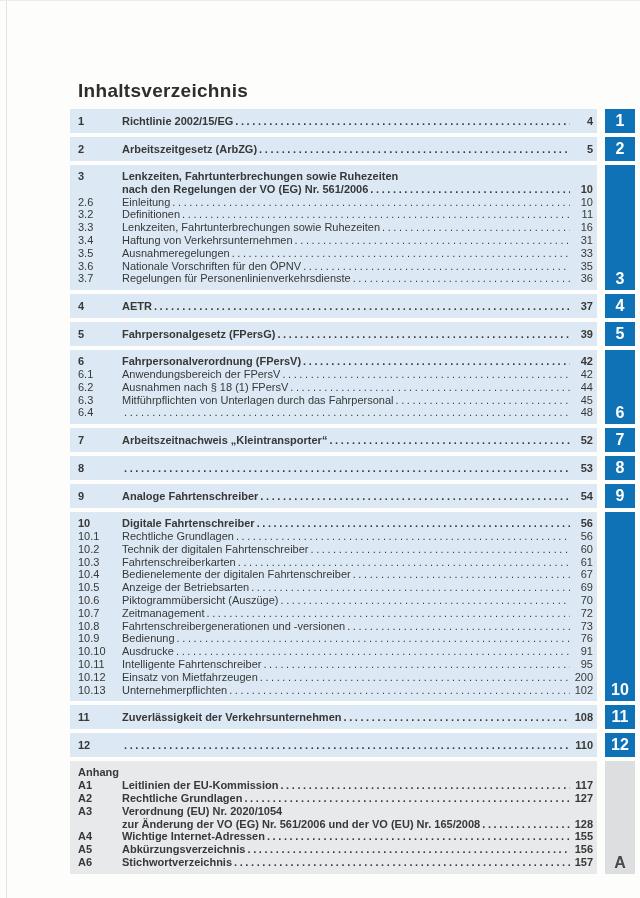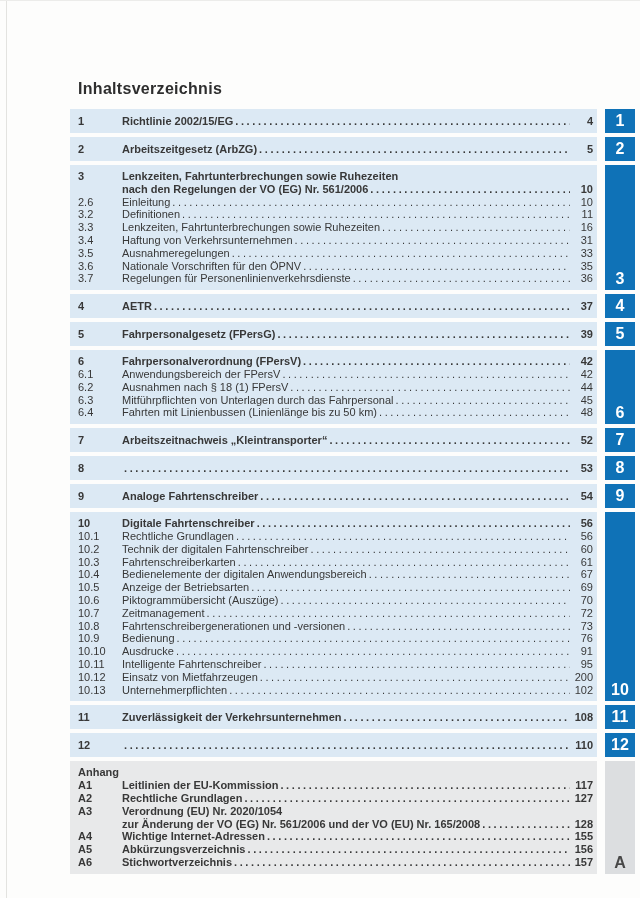--- a/index.html
+++ b/index.html
@@ -5,21 +5,21 @@
   * { margin:0; padding:0; box-sizing:border-box; }
   body { font-family:"Liberation Sans", sans-serif; background:#ffffff; color:#383838; }
   .page {
     position:relative; width:640px; height:898px; overflow:hidden;
     background:#fdfdfc;
   }
   .scan-edge { position:absolute; left:6px; top:0; bottom:0; width:1px; background:#e3e3e0; }
   .scan-edge-top { position:absolute; left:0; top:0; right:0; height:1px; background:#ececea; }
   .title {
     position:absolute; left:78px; top:80px;
-    font-size:16px; font-weight:bold; color:#2e2e2e; letter-spacing:0.3px;
+    font-size:19px; font-weight:bold; color:#2e2e2e; letter-spacing:0.3px;
   }
   .toc { position:absolute; left:70px; top:109px; width:565px; }
   .block { display:flex; align-items:stretch; margin-bottom:4px; }
   .band {
     width:527px; padding:5px 4px 5px 8px;
     background:var(--band-blue, #dce9f4);
   }
   .band.gray { background:var(--band-gray, #e8e9ea); }
   .tabcol { width:30px; margin-left:8px; display:flex; }
   .tab {
@@ -180,21 +180,20 @@
             <div class="pg">44</div>
           </div>
           <div class="row">
             <div class="num">6.3</div>
             <div class="ttl">Mitführpflichten von Unterlagen durch das Fahrpersonal</div>
             <div class="leader">........................................................................................................................................................................................................</div>
             <div class="pg">45</div>
           </div>
           <div class="row">
             <div class="num">6.4</div>
-            <div class="ttl">Fahrten mit Linienbussen (Linienlänge bis zu 50 km)</div>
             <div class="leader">........................................................................................................................................................................................................</div>
             <div class="pg">48</div>
           </div>
         </div>
         <div class="tabcol">
           <div class="tab tall">6</div>
         </div>
       </div>
       <div class="block">
         <div class="band single">
@@ -255,21 +254,21 @@
             <div class="pg">60</div>
           </div>
           <div class="row">
             <div class="num">10.3</div>
             <div class="ttl">Fahrtenschreiberkarten</div>
             <div class="leader">........................................................................................................................................................................................................</div>
             <div class="pg">61</div>
           </div>
           <div class="row">
             <div class="num">10.4</div>
-            <div class="ttl">Bedienelemente der digitalen Anwendungsbereich</div>
+            <div class="ttl">Bedienelemente der digitalen Fahrtenschreiber</div>
             <div class="leader">........................................................................................................................................................................................................</div>
             <div class="pg">67</div>
           </div>
           <div class="row">
             <div class="num">10.5</div>
             <div class="ttl">Anzeige der Betriebsarten</div>
             <div class="leader">........................................................................................................................................................................................................</div>
             <div class="pg">69</div>
           </div>
           <div class="row">

